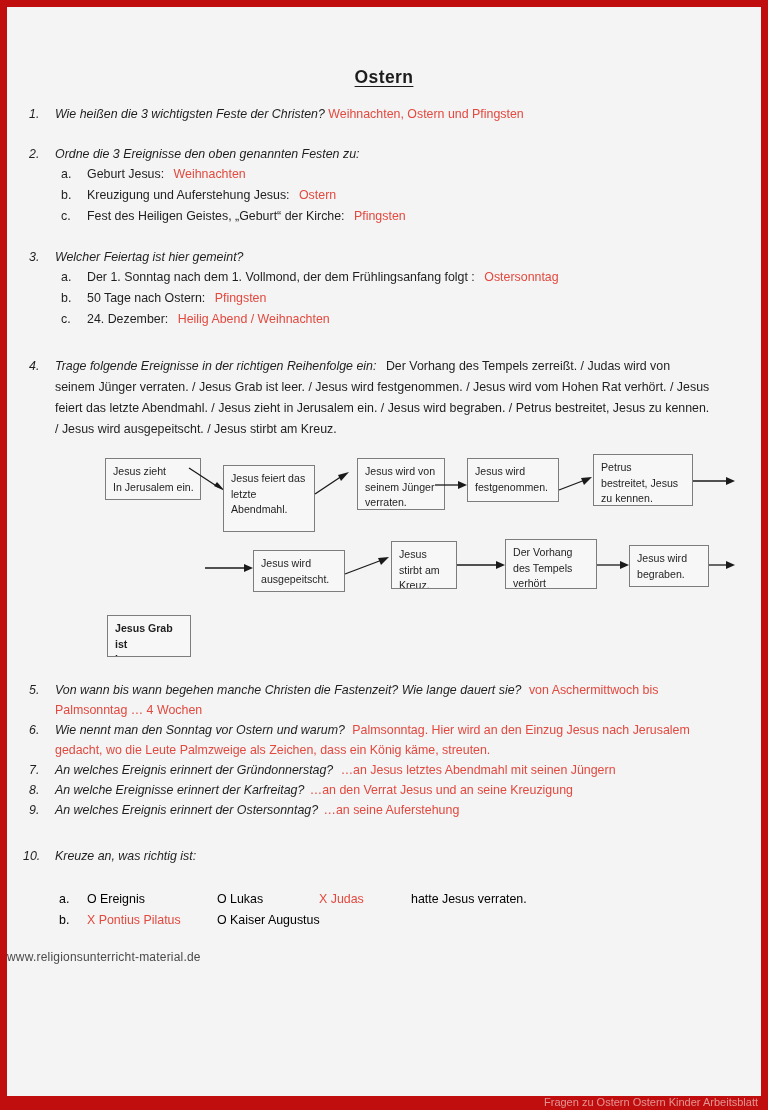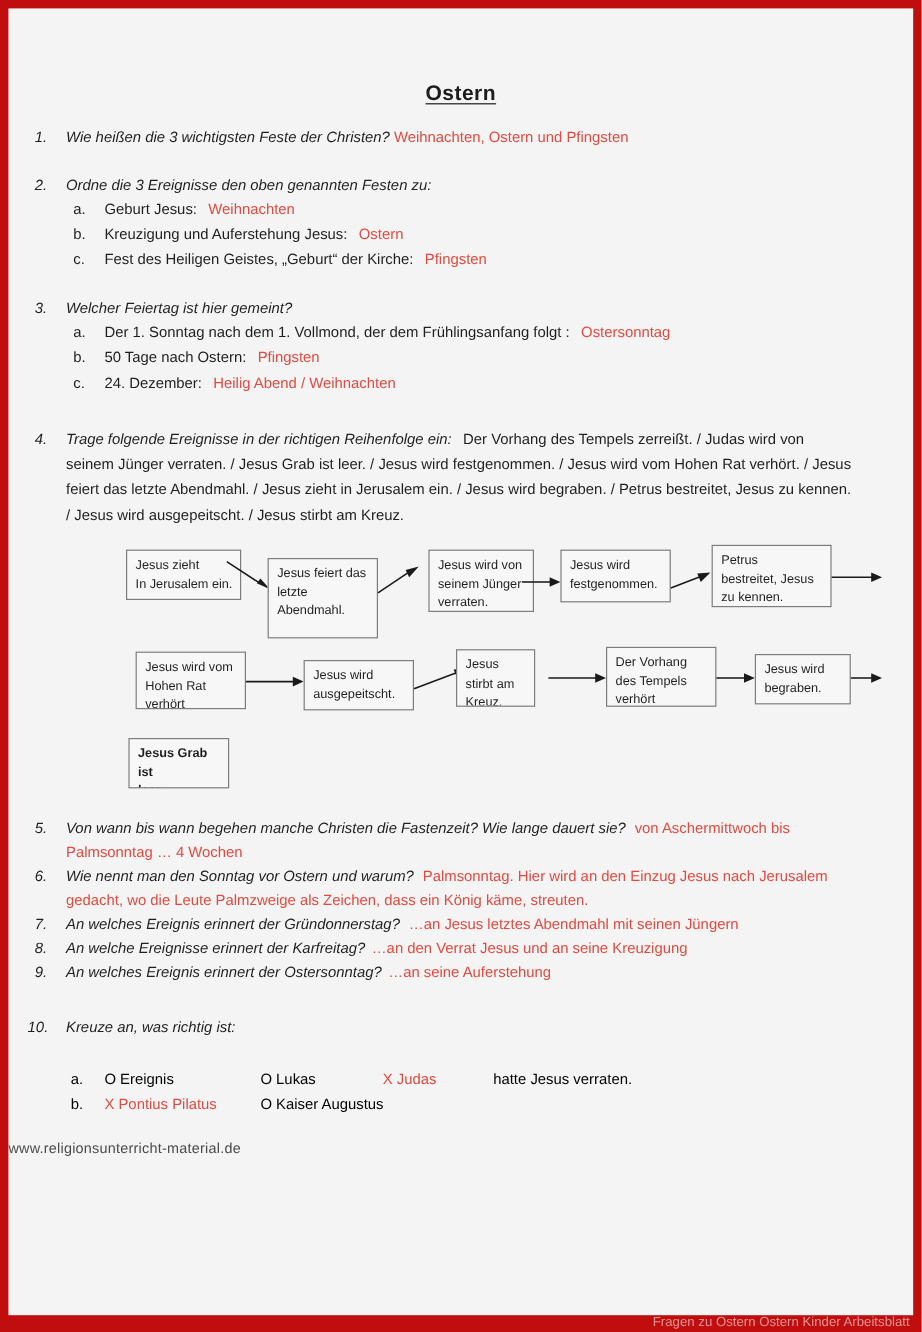--- a/index.html
+++ b/index.html
@@ -229,40 +229,37 @@
       <div class="fbox" style="left:586px;top:4px;width:100px;height:52px;">Petrus
 bestreitet, Jesus
 zu kennen.</div>
       <div class="farrow" style="left:686px;top:26px;">
         <svg width="42" height="10" viewBox="0 0 42 10">
           <line x1="0" y1="5" x2="35" y2="5" stroke="#1a1a1a" stroke-width="1.3"></line>
           <polygon points="42,5 33,1 33,9" fill="#1a1a1a"></polygon>
         </svg>
       </div>
 
-      <div class="fbox" style="left:106px;top:93px;width:92px;height:48px;">Jesus wird vom
-Hohen Rat
-verhört</div>
       <div class="farrow" style="left:198px;top:113px;">
         <svg width="48" height="10" viewBox="0 0 48 10">
           <line x1="0" y1="5" x2="41" y2="5" stroke="#1a1a1a" stroke-width="1.3"></line>
           <polygon points="48,5 39,1 39,9" fill="#1a1a1a"></polygon>
         </svg>
       </div>
 
       <div class="fbox" style="left:246px;top:100px;width:92px;height:42px;">Jesus wird
 ausgepeitscht.</div>
       <div class="farrow" style="left:338px;top:106px;">
         <svg width="44" height="20" viewBox="0 0 44 20">
           <line x1="0" y1="18" x2="37" y2="4" stroke="#1a1a1a" stroke-width="1.3"></line>
           <polygon points="44,1 33,2 36,9" fill="#1a1a1a"></polygon>
         </svg>
       </div>
 
-      <div class="fbox" style="left:373px;top:91px;width:66px;height:48px;">Jesus
+      <div class="fbox" style="left:384px;top:91px;width:66px;height:48px;">Jesus
 stirbt am
 Kreuz.</div>
       <div class="farrow" style="left:450px;top:110px;">
         <svg width="48" height="10" viewBox="0 0 48 10">
           <line x1="0" y1="5" x2="41" y2="5" stroke="#1a1a1a" stroke-width="1.3"></line>
           <polygon points="48,5 39,1 39,9" fill="#1a1a1a"></polygon>
         </svg>
       </div>
 
       <div class="fbox" style="left:498px;top:89px;width:92px;height:50px;">Der Vorhang

